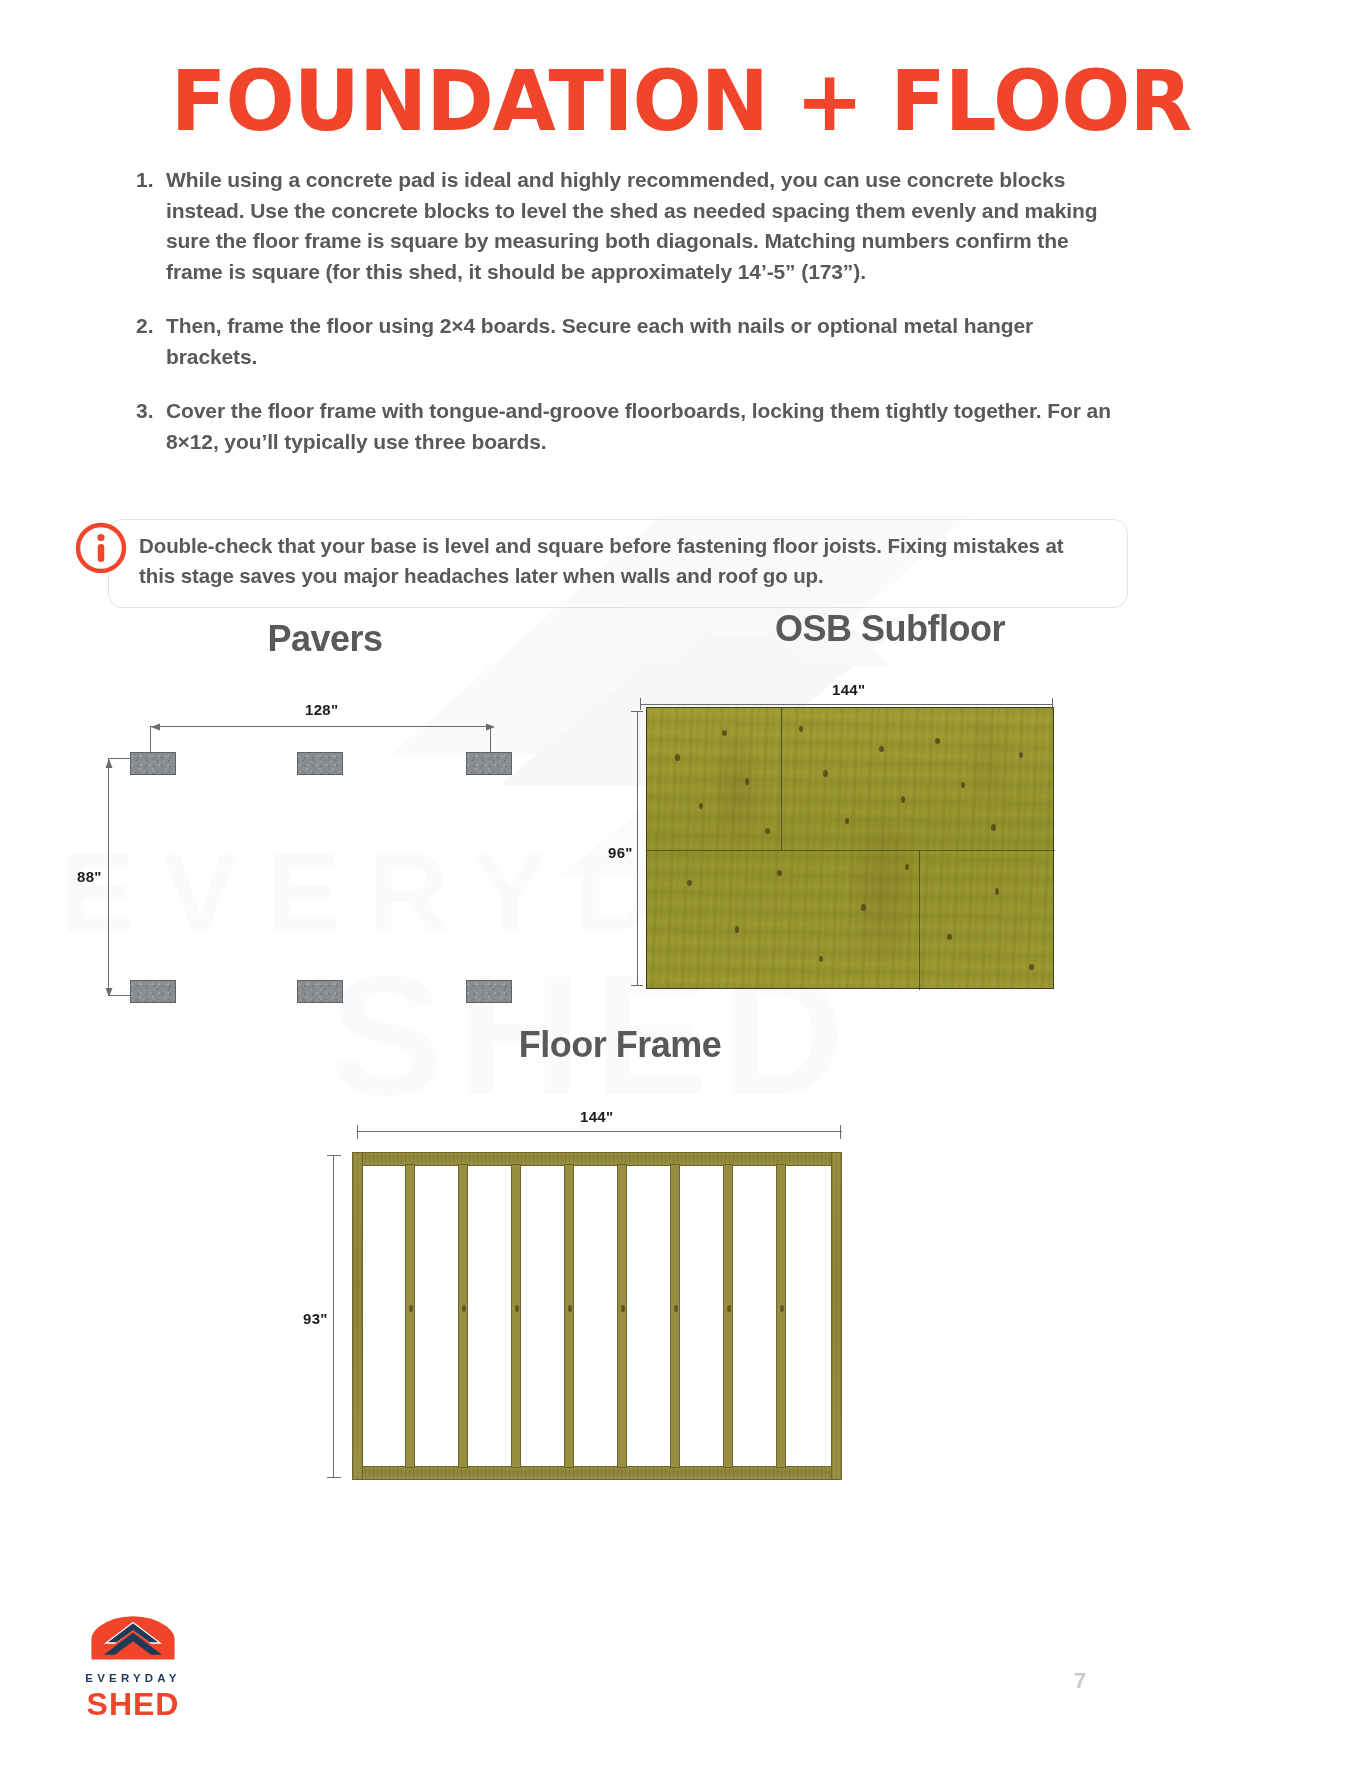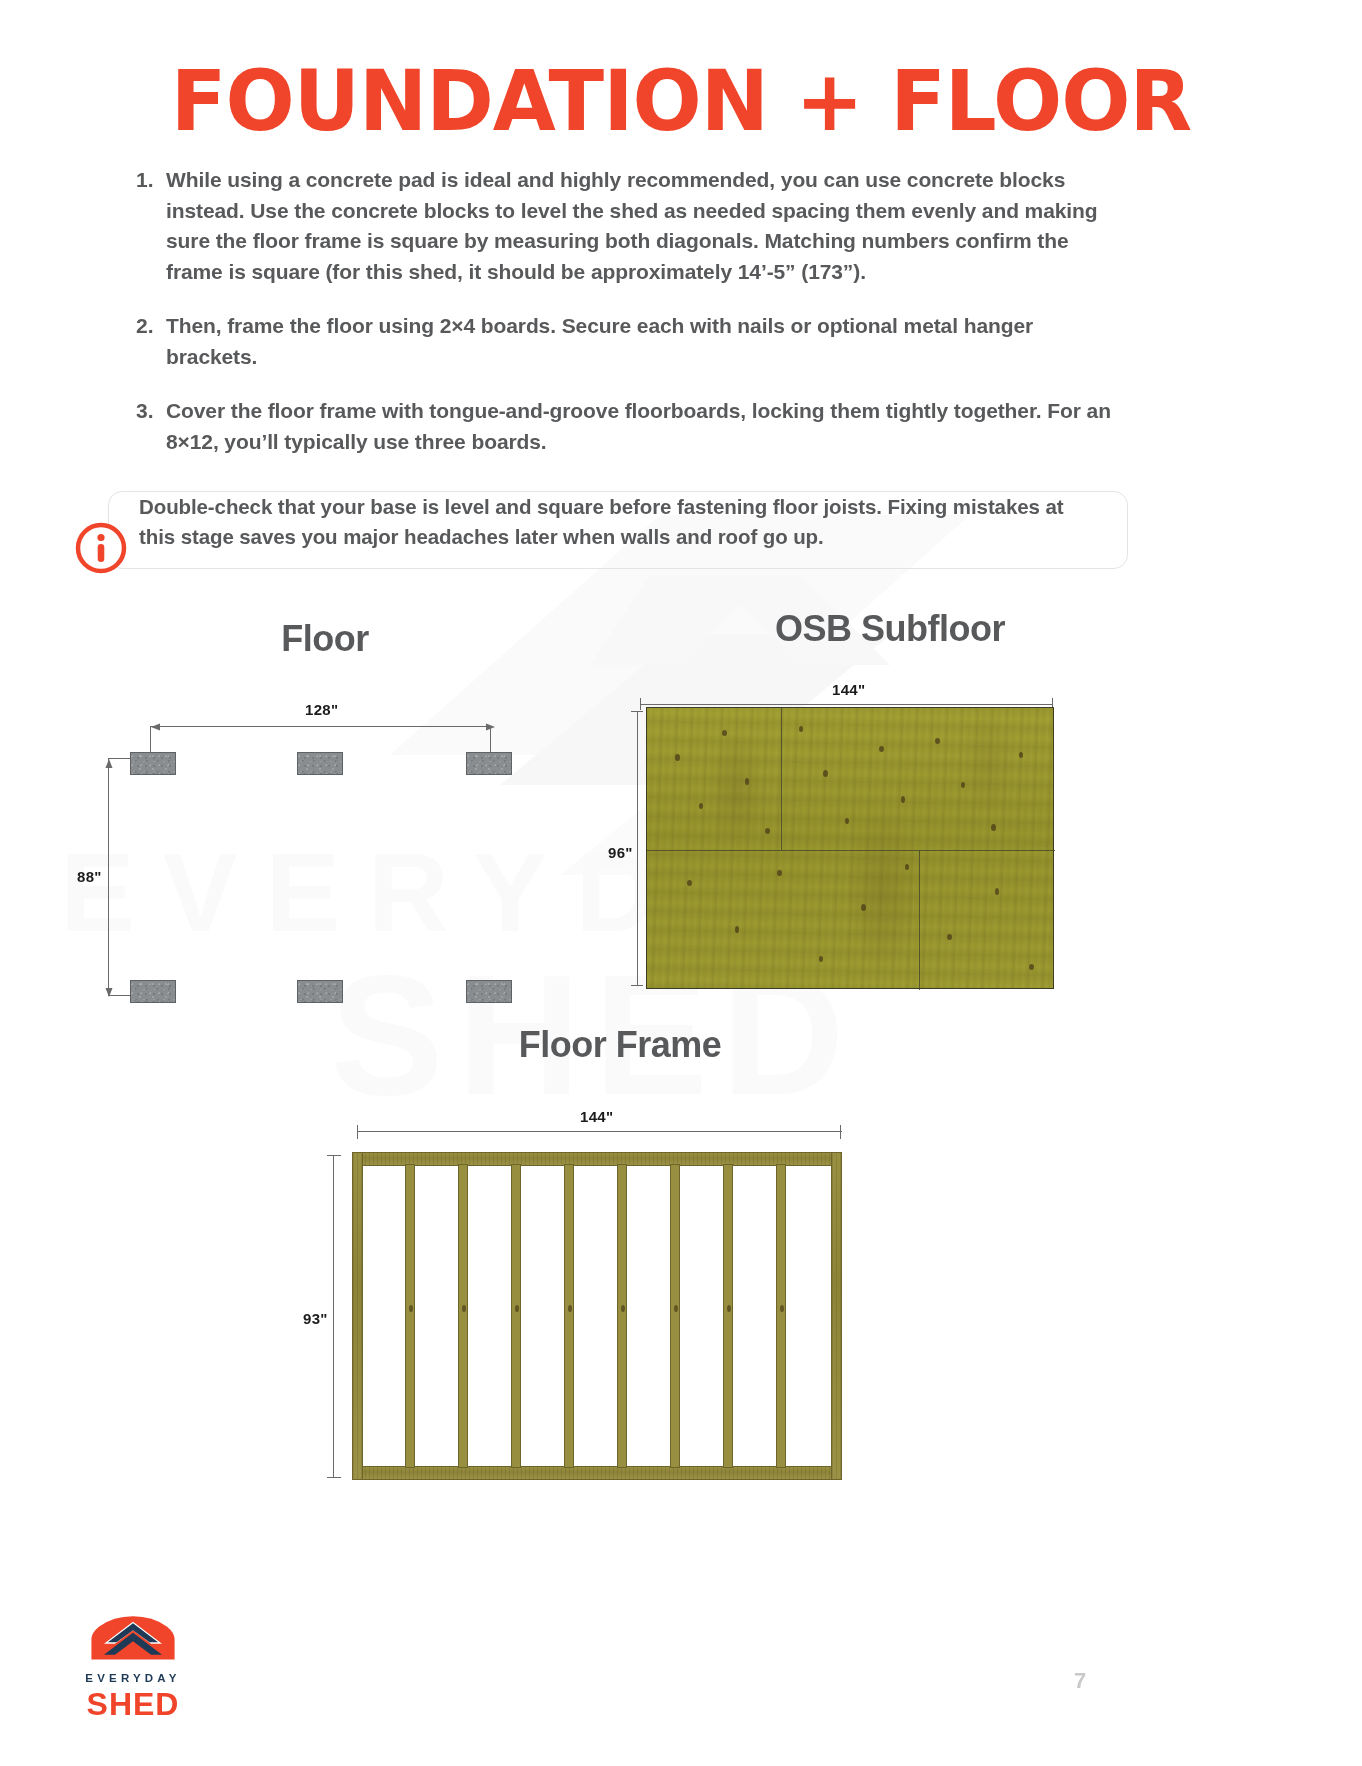--- a/index.html
+++ b/index.html
@@ -55,25 +55,25 @@
   }
   .step-body{
     flex:1;
     font-size:21px;font-weight:700;color:#58595B;
     line-height:30.5px;
     letter-spacing:-0.1px;
   }
 
   
   .callout{
-    position:absolute;left:108px;top:491px;
+    position:absolute;left:108px;top:519px;
     width:1020px;
     border:1.5px solid #e4e4e4;border-radius:14px;
     background:transparent;
-    padding:0 22px 16px 30px;
+    padding:11px 22px 16px 30px;
     box-sizing:border-box;
   }
   .callout-text{
     font-size:20.5px;font-weight:700;color:#58595B;
     line-height:30px;letter-spacing:-0.1px;
   }
   .info-icon{
     position:absolute;left:74px;top:521px;
     width:54px;height:54px;z-index:4;
   }
@@ -210,21 +210,21 @@
 
   <div class="callout">
     <div class="callout-text">Double-check that your base is level and square before fastening floor joists. Fixing mistakes at this stage saves you major headaches later when walls and roof go up.</div>
   </div>
   <svg class="info-icon" viewBox="0 0 54 54">
     <circle cx="27" cy="27" r="23" fill="#ffffff" stroke="#F0452A" stroke-width="4.5"></circle>
     <circle cx="27" cy="16.5" r="3.6" fill="#F0452A"></circle>
     <rect x="23.7" y="23" width="6.6" height="18" rx="3.3" fill="#F0452A"></rect>
   </svg>
 
-  <div class="dg-title" id="pavers-title">Floor</div>
+  <div class="dg-title" id="pavers-title">Pavers</div>
 
   <div>
 
     <div class="dim-label" style="left:305px;top:701px;">128"</div>
 
     <div class="dimline" style="left:150px;top:726px;width:342px;height:1.4px;"></div>
     <div class="dimline" style="left:150px;top:726px;width:1.4px;height:30px;"></div>
     <div class="dimline" style="left:490px;top:726px;width:1.4px;height:30px;"></div>
     <svg style="position:absolute;left:146px;top:720px;width:355px;height:14px;">
       <path d="M5 7 L14 3.5 L14 10.5 Z" fill="#6a6a6a"></path>

